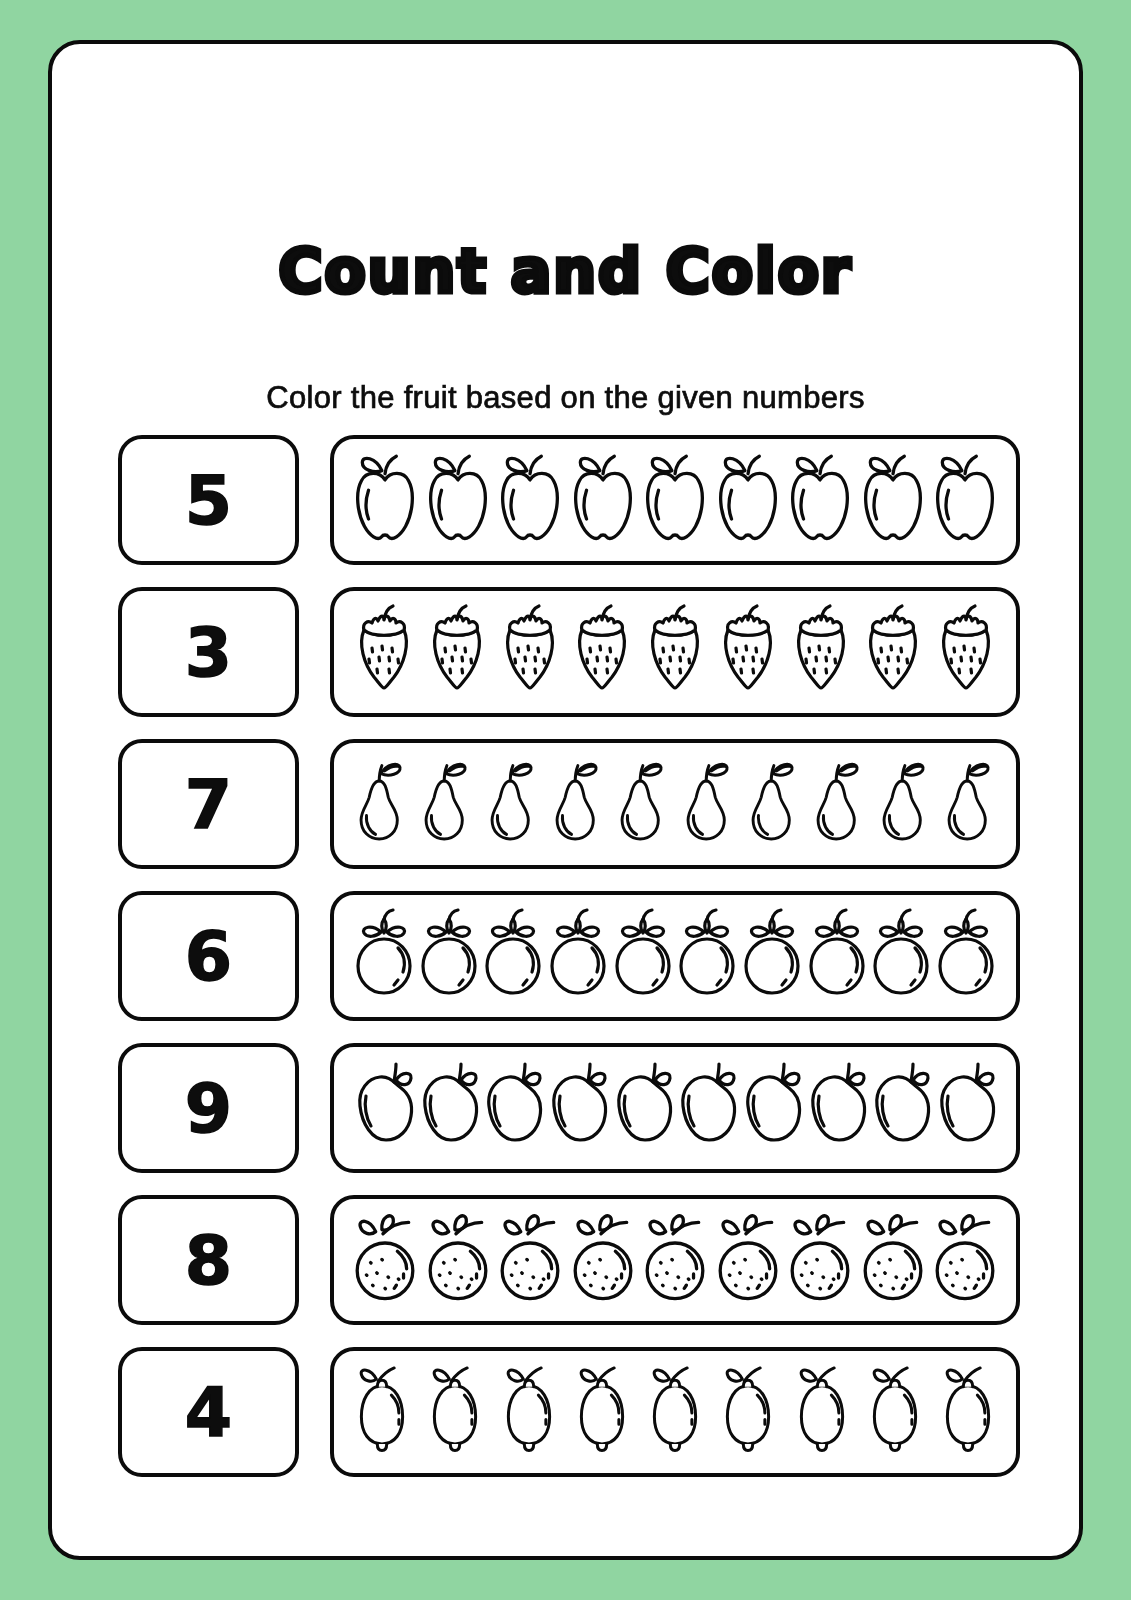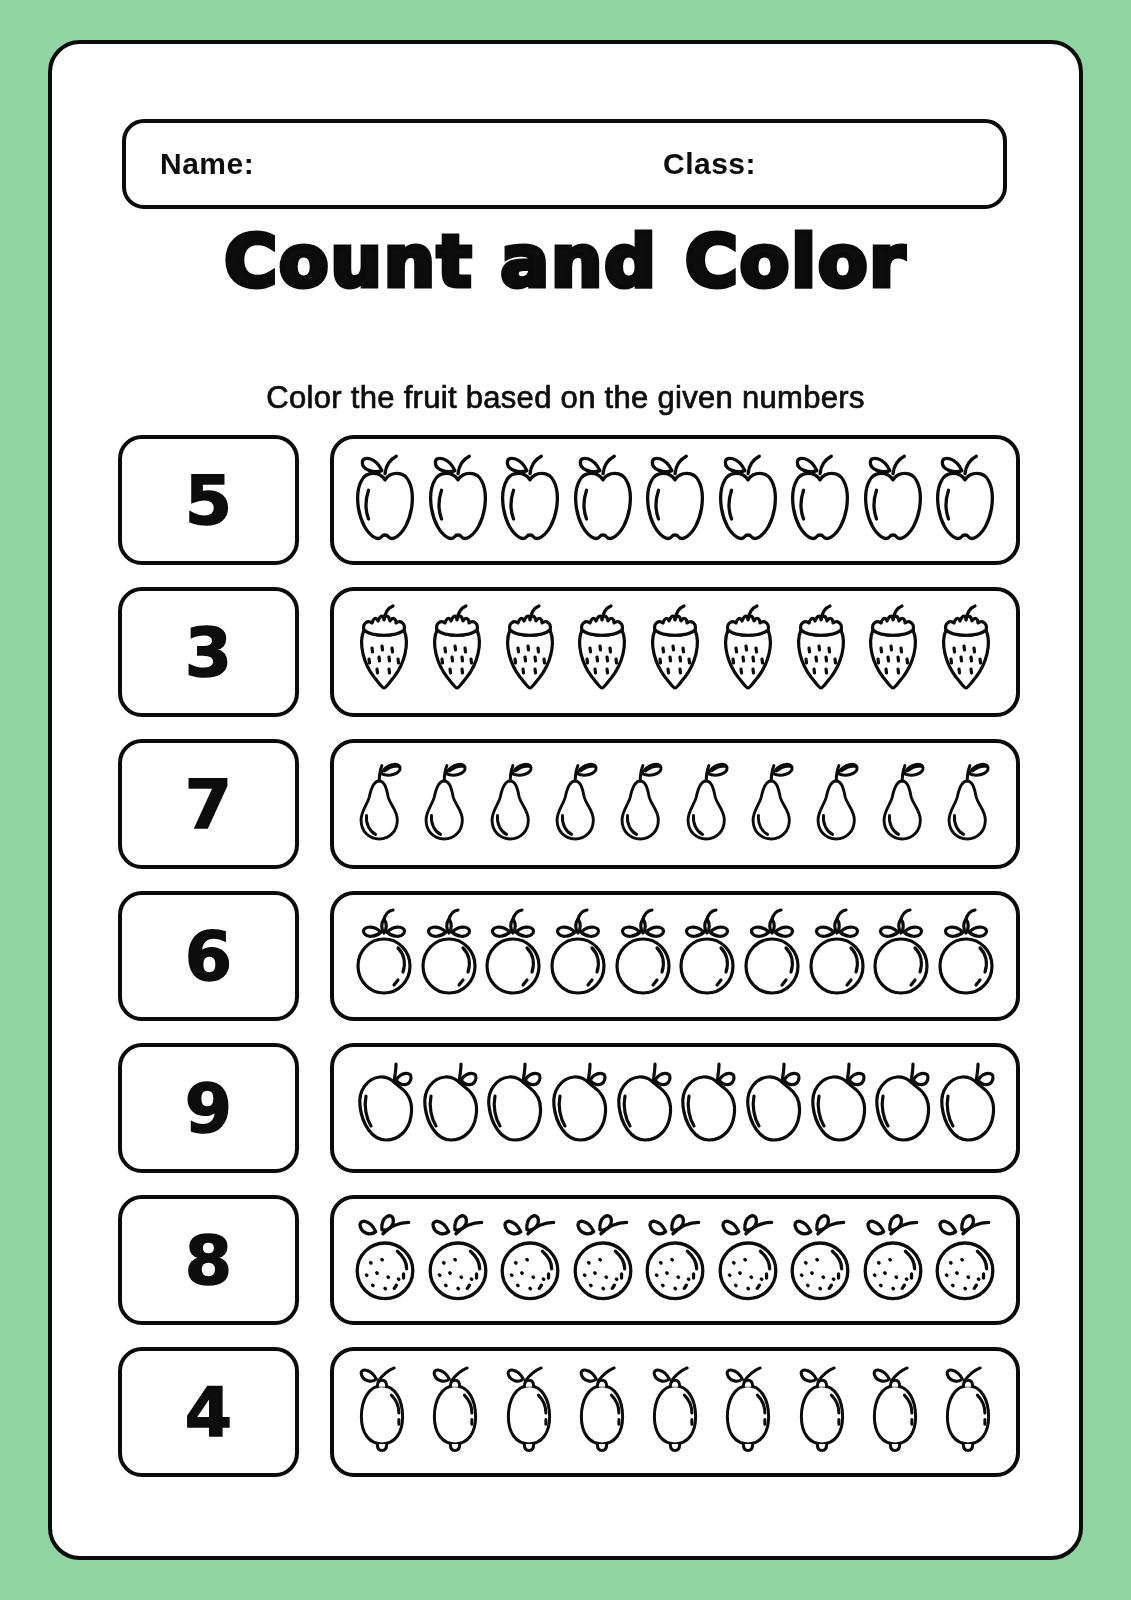--- a/index.html
+++ b/index.html
@@ -24,24 +24,24 @@
     border:4px solid #0b0b0b;
     border-radius:22px;
     display:flex; align-items:center;
   }
   .field-label {
     font-size:30px; font-weight:bold; letter-spacing:0.5px;
   }
   .name-label { position:absolute; left:34px; }
   .class-label { position:absolute; left:537px; }
   .title {
-    position:absolute; left:0; top:178px; width:100%;
+    position:absolute; left:0; top:194px; width:100%;
     text-align:center;
     font-family:"DejaVu Sans", sans-serif;
-    font-size:72px; font-weight:bold; line-height:1.1;
+    font-size:60px; font-weight:bold; line-height:1.1;
     letter-spacing:2px;
     -webkit-text-stroke:5px #0b0b0b;
   }
   .subtitle {
     position:absolute; left:0; top:336px; width:100%;
     text-align:center;
     font-size:31px; font-weight:normal; letter-spacing:0.3px;
     -webkit-text-stroke:0.7px #0d0d0d;
   }
   .row { position:absolute; left:0; width:100%; height:130px; }
@@ -64,24 +64,20 @@
     padding:0 18px; overflow:hidden;
   }
   .fruit-icon { flex:0 0 auto; display:block; }
   .fruit-icon path, .fruit-icon circle { vector-effect:none; }
 </style>
 </head>
 <body>
 
 <div class="page">
 
-  <div class="name-box">
-    <span class="field-label name-label">Name:</span>
-    <span class="field-label class-label">Class:</span>
-  </div>
 
   <div class="title">Count and Color</div>
   <div class="subtitle">Color the fruit based on the given numbers</div>
 
   <div id="rows">
       <div class="row" style="top: 391px;">
         <div class="count-box">
           <span class="count-number">5</span>
         </div>
         <div class="fruit-box">

